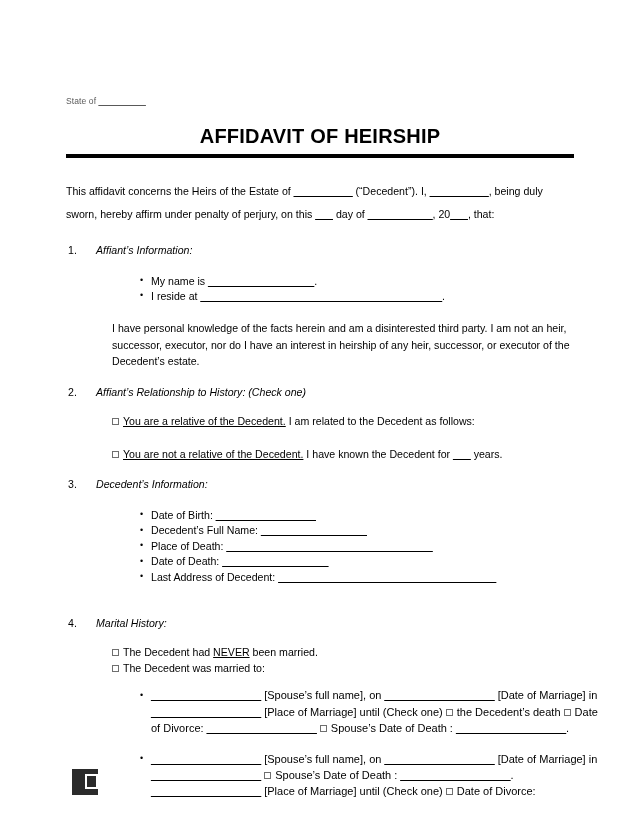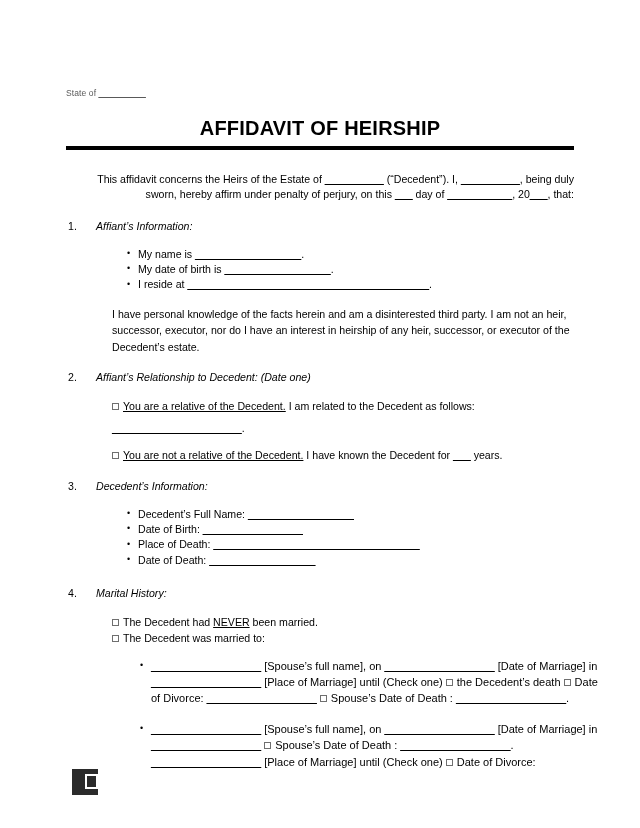--- a/index.html
+++ b/index.html
@@ -14,21 +14,21 @@
     font-family: "Liberation Sans", sans-serif;
     color: #000000;
     position: relative;
     overflow: hidden;
   }
   .page {
     position: relative;
     width: 640px;
     height: 828px;
     box-sizing: border-box;
-    padding: 0 66px;
+    padding: 8px 66px;
   }
 
   
   .state-line {
     font-size: 8.5px;
     color: #5a5a5a;
     letter-spacing: .1px;
     padding-top: 89px;
     margin: 0;
     line-height: 1;
@@ -46,23 +46,23 @@
   .title-rule {
     margin-top: 7px;
     height: 4px;
     background: #000;
     width: 100%;
   }
 
   
   .intro {
     font-size: 10.6px;
-    line-height: 15px;
+    line-height: 23px;
     margin: 22px 0 0 0;
-    text-align: right;
+    text-align: left;
   }
 
   ol.sections {
     list-style: none;
     counter-reset: sect;
     margin: 16px 0 0 0;
     padding: 0;
   }
   ol.sections > li {
     counter-increment: sect;
@@ -82,21 +82,21 @@
     font-size: 10.6px;
     line-height: 16px;
     margin: 0;
     font-style: italic;
   }
 
   .sect-body { margin-top: 13px; }
 
   ul.bullets {
     list-style: none;
-    margin: 3px;
+    margin: 16px;
     padding: 0 0 0 28px;
   }
   ul.bullets li {
     font-size: 10.6px;
     line-height: 15.4px;
     position: relative;
     padding-left: 11px;
     white-space: nowrap;
   }
   ul.bullets li::before {
@@ -183,48 +183,47 @@
 
   <p class="intro"><span>This affidavit concerns the Heirs of the Estate of </span><span class="blank">__________</span><span> (“Decedent”). I, </span><span class="blank">__________</span><span>, being duly sworn, hereby affirm under penalty of perjury, on this </span><span class="blank">___</span><span> day of </span><span class="blank">___________</span><span>, 20</span><span class="blank">___</span><span>, that:</span></p>
 
   <ol class="sections">
 
     <li>
       <p class="sect-head">Affiant’s Information:</p>
       <div class="sect-body">
         <ul class="bullets">
           <li><span>My name is </span><span class="blank">__________________</span><span>.</span></li>
-          <li><span>My date of birth is </span><span class="blank">__________________</span><span>.</span></li>
           <li><span>I reside at </span><span class="blank">_________________________________________</span><span>.</span></li>
         </ul>
         <p class="para indent-1">I have personal knowledge of the facts herein and am a disinterested third party. I am not an heir, successor, executor, nor do I have an interest in heirship of any heir, successor, or executor of the Decedent’s estate.</p>
       </div>
       <div class="gap-lg"></div>
     </li>
 
     <li>
-      <p class="sect-head">Affiant’s Relationship to Decedent: (Date one)</p>
+      <p class="sect-head">Affiant’s Relationship to History: (Check one)</p>
       <div class="sect-body indent-1">
         <p class="checkline"><span class="cb"></span><span class="u">You are a relative of the Decedent.</span><span> I am related to the Decedent as follows:</span></p>
         <div class="gap-sm"></div>
-        <p class="checkline"><span class="blank">______________________</span><span>.</span></p>
         <div class="gap-md"></div>
         <p class="checkline"><span class="cb"></span><span class="u">You are not a relative of the Decedent.</span><span> I have known the Decedent for </span><span class="blank">___</span><span> years.</span></p>
       </div>
       <div class="gap-lg"></div>
     </li>
 
     <li>
       <p class="sect-head">Decedent’s Information:</p>
       <div class="sect-body">
         <ul class="bullets">
+          <li><span>Date of Birth: </span><span class="blank">_________________</span></li>
           <li><span>Decedent’s Full Name: </span><span class="blank">__________________</span></li>
-          <li><span>Date of Birth: </span><span class="blank">_________________</span></li>
           <li><span>Place of Death: </span><span class="blank">___________________________________</span></li>
           <li><span>Date of Death: </span><span class="blank">__________________</span></li>
+          <li><span>Last Address of Decedent: </span><span class="blank">_____________________________________</span></li>
         </ul>
       </div>
       <div class="gap-lg"></div>
     </li>
 
     <li>
       <p class="sect-head">Marital History:</p>
       <div class="sect-body indent-1">
         <p class="checkline"><span class="cb"></span><span>The Decedent had </span><span class="u">NEVER</span><span> been married.</span></p>
         <p class="checkline"><span class="cb"></span><span>The Decedent was married to:</span></p>

